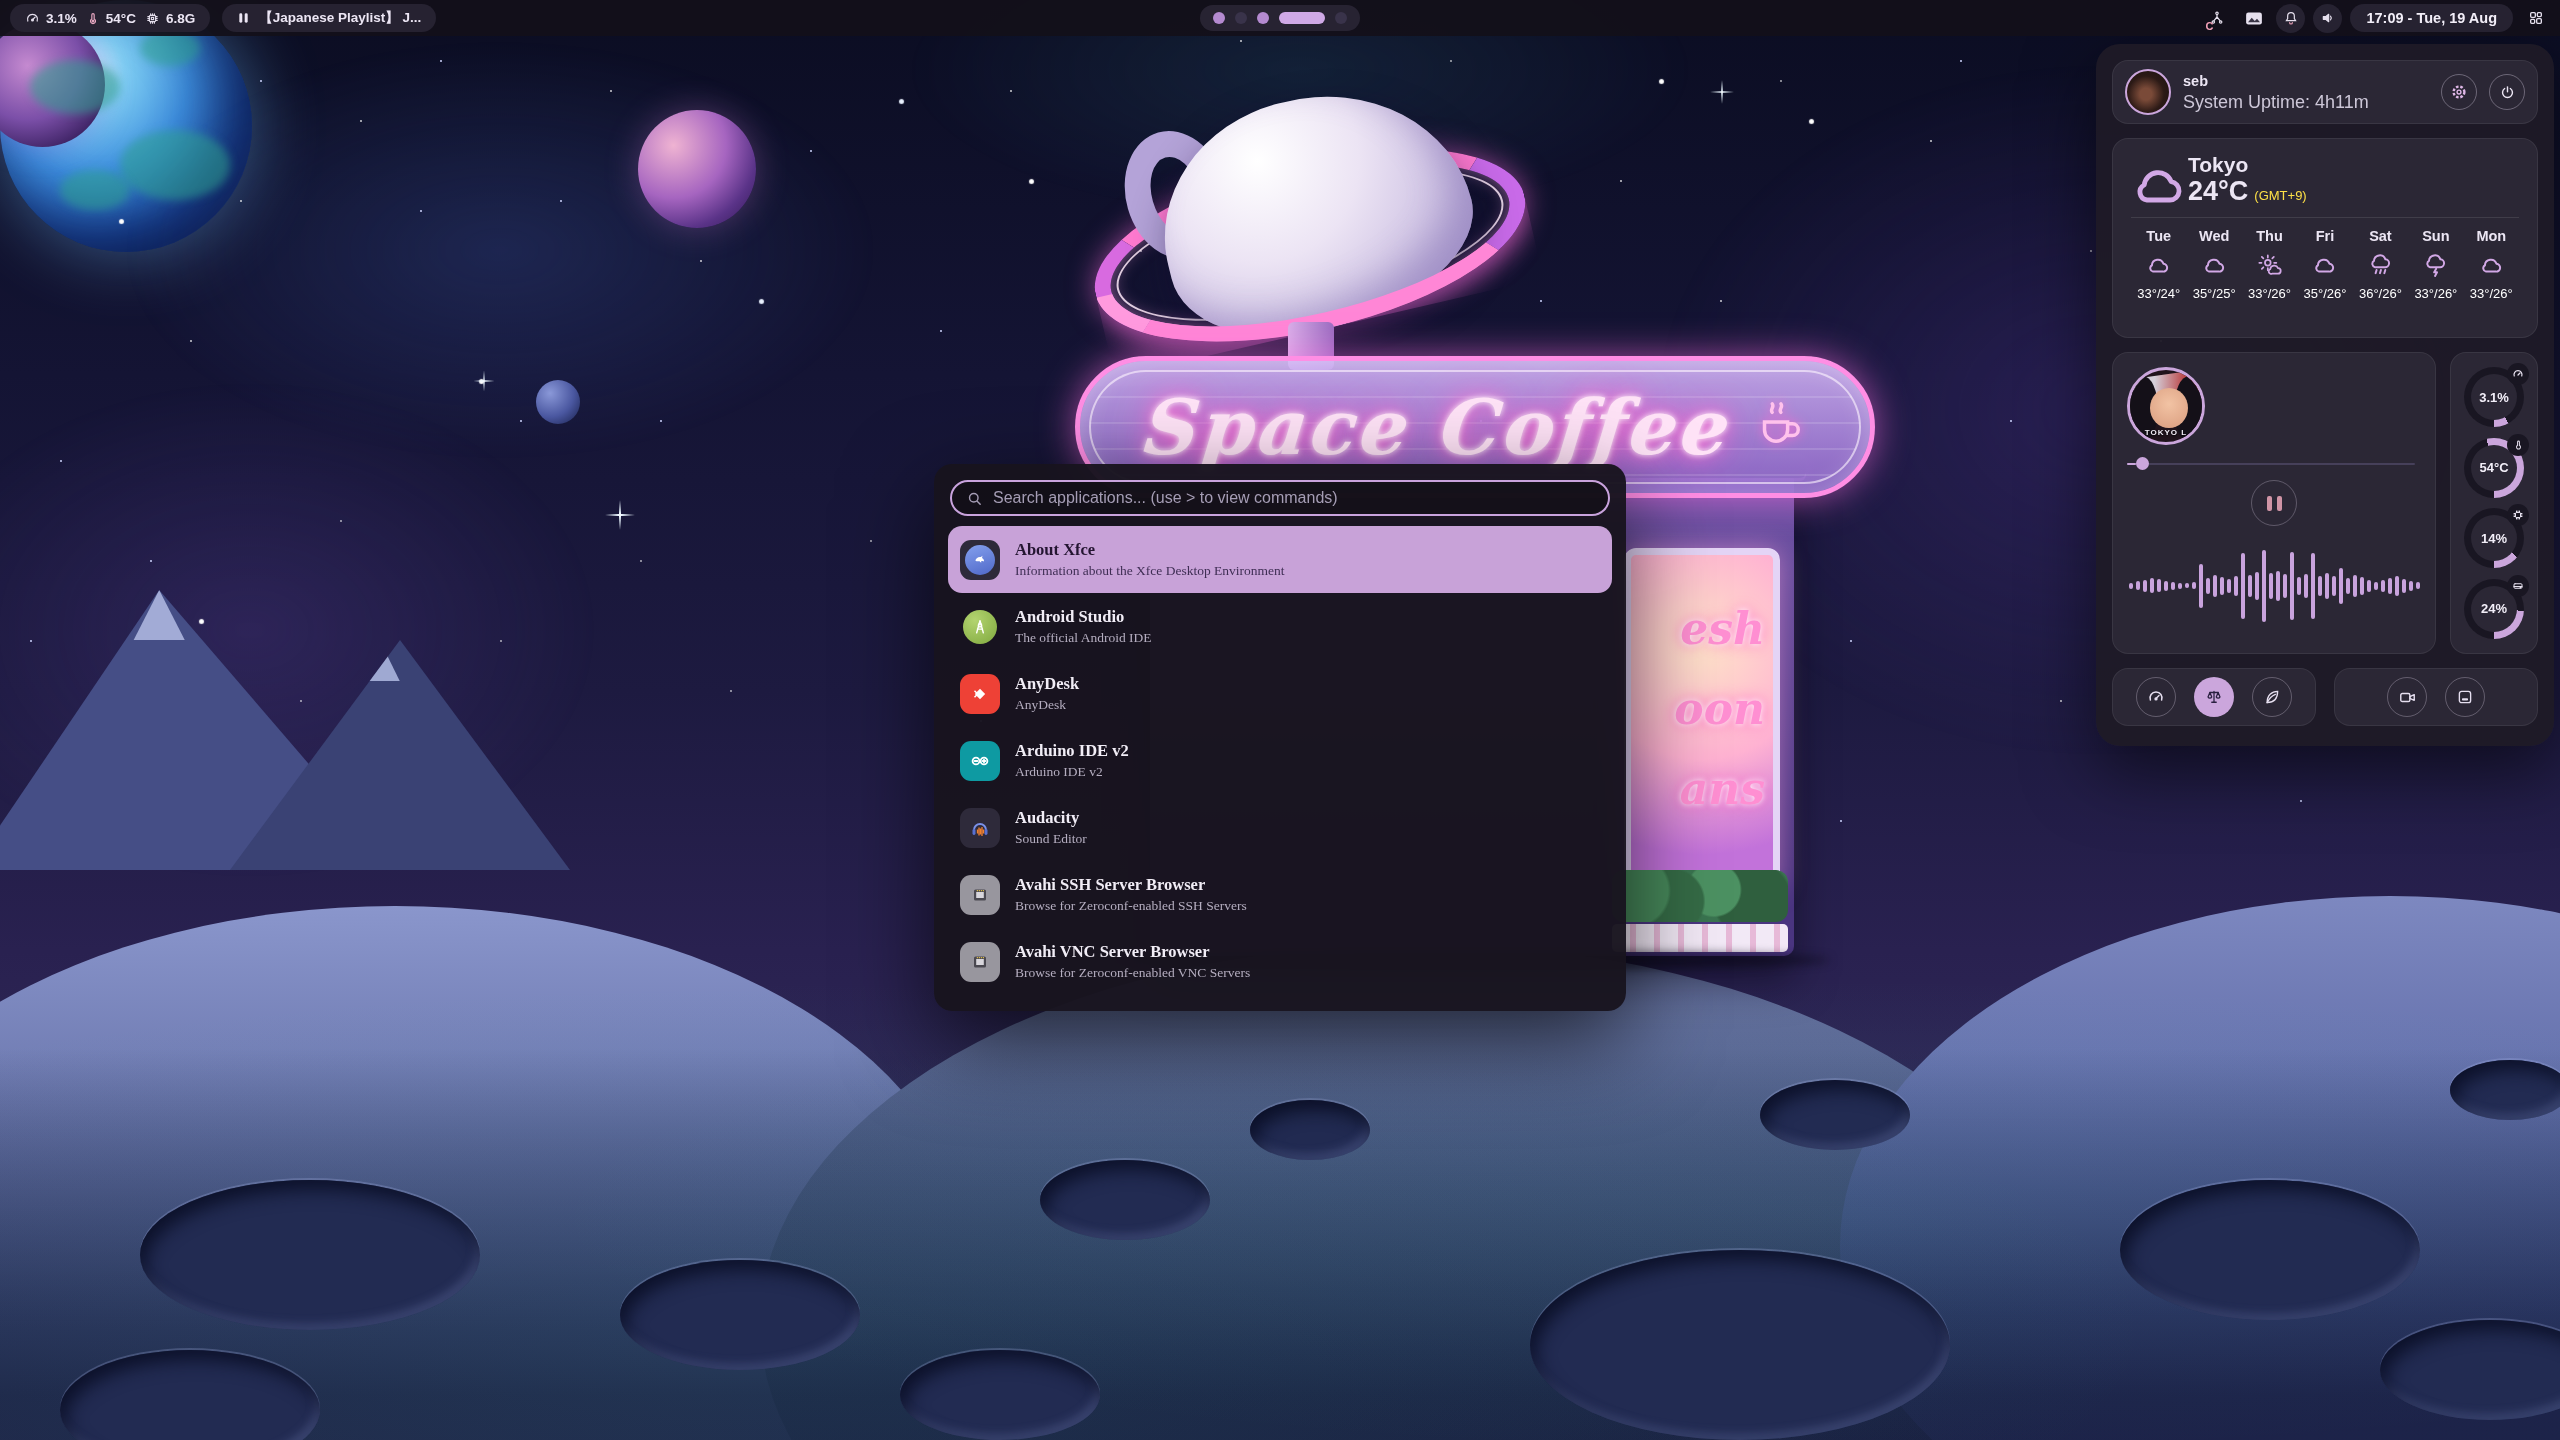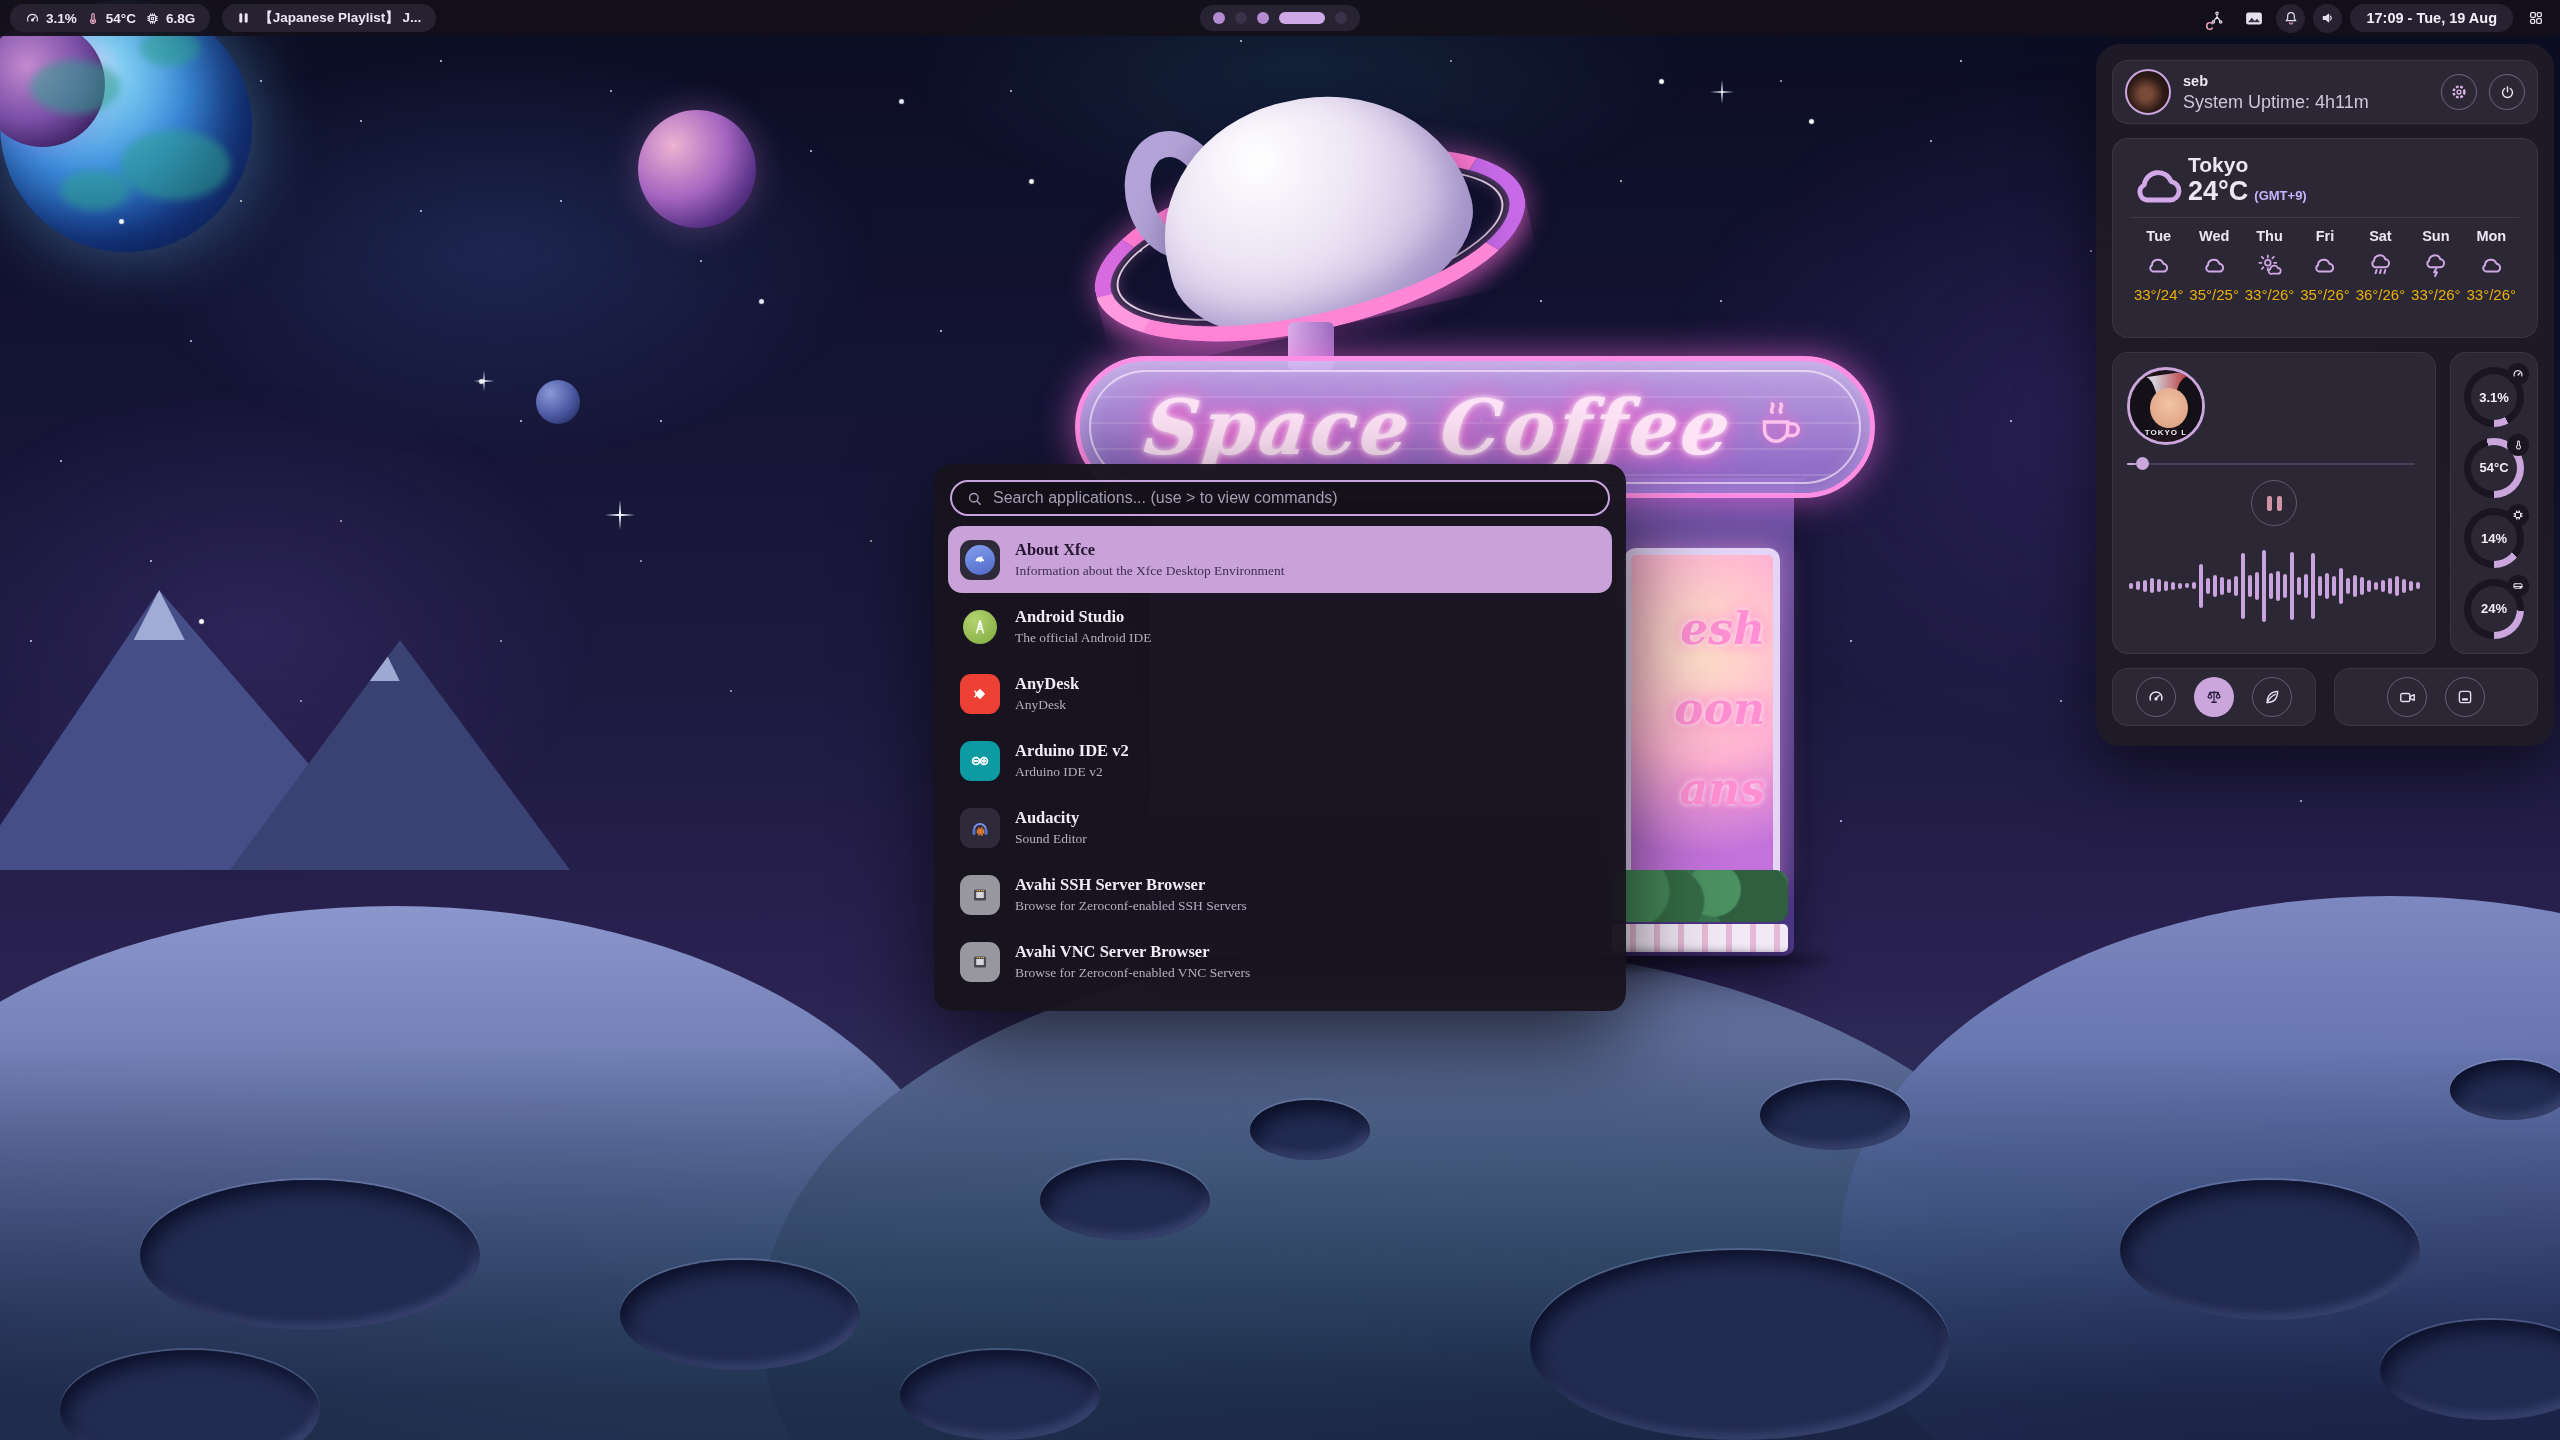--- a/index.html
+++ b/index.html
@@ -177,27 +177,27 @@
   .user-texts { flex:1; min-width:0; }
   .user-name { font-size:14.5px; font-weight:700; }
   .user-uptime { font-size:18px; color:#cdc7d8; margin-top:2px; }
   .round-btn { width:36px; height:36px; border-radius:50%; border:1.5px solid rgba(230,220,240,.35);
     display:grid; place-items:center; color:#e8d9f2; background:transparent; flex:none; }
 
   .weather-card { height:200px; padding:14px 18px 10px; }
   .weather-top { display:flex; align-items:flex-end; gap:1px; }
   .weather-city { font-size:21px; font-weight:700; }
   .weather-temp { font-size:27px; font-weight:700; line-height:1.05; }
-  .weather-tz { font-size:13px; font-weight:700; color:#c4b5fd; margin-left:6px; }
+  .weather-tz { font-size:13px; font-weight:400; color:#fde047; margin-left:6px; }
   .weather-div { height:1px; background:rgba(255,255,255,.1); margin:12px 0 10px; }
   .forecast { display:grid; grid-template-columns:repeat(7,1fr); }
   .fc-col { display:flex; flex-direction:column; align-items:center; gap:7px; }
   .fc-day { font-size:14.5px; font-weight:700; }
   .fc-icon { color:#d2a8e6; height:28px; display:grid; place-items:center; }
-  .fc-temps { font-size:15px; color:#eab308; }
+  .fc-temps { font-size:13px; color:#ffffff; }
 
   .row3 { display:flex; gap:14px; height:302px; }
   .music-card { flex:1; padding:14px; display:flex; flex-direction:column; }
   .music-top { display:flex; gap:14px; align-items:center; }
   .album { width:78px; height:78px; border-radius:50%; border:3px solid #cba6dc; overflow:hidden; position:relative;
     background:#20141c; flex:none; }
   .album .hairL,.album .hairR { position:absolute; top:6px; width:30px; height:66px; background:#141018; border-radius:50%; }
   .album .hairL{left:-2px;} .album .hairR{right:-2px;}
   .album .face { position:absolute; left:20px; top:18px; width:38px; height:40px; background:radial-gradient(circle at 50% 40%,#f2c3a4,#d99c7e); border-radius:50%; }
   .album .band { position:absolute; left:4px; top:4px; width:70px; height:22px; background:linear-gradient(100deg,#e8e4ee 30%,#c93c3c 75%); border-radius:12px; transform:rotate(-8deg); opacity:.9; }

